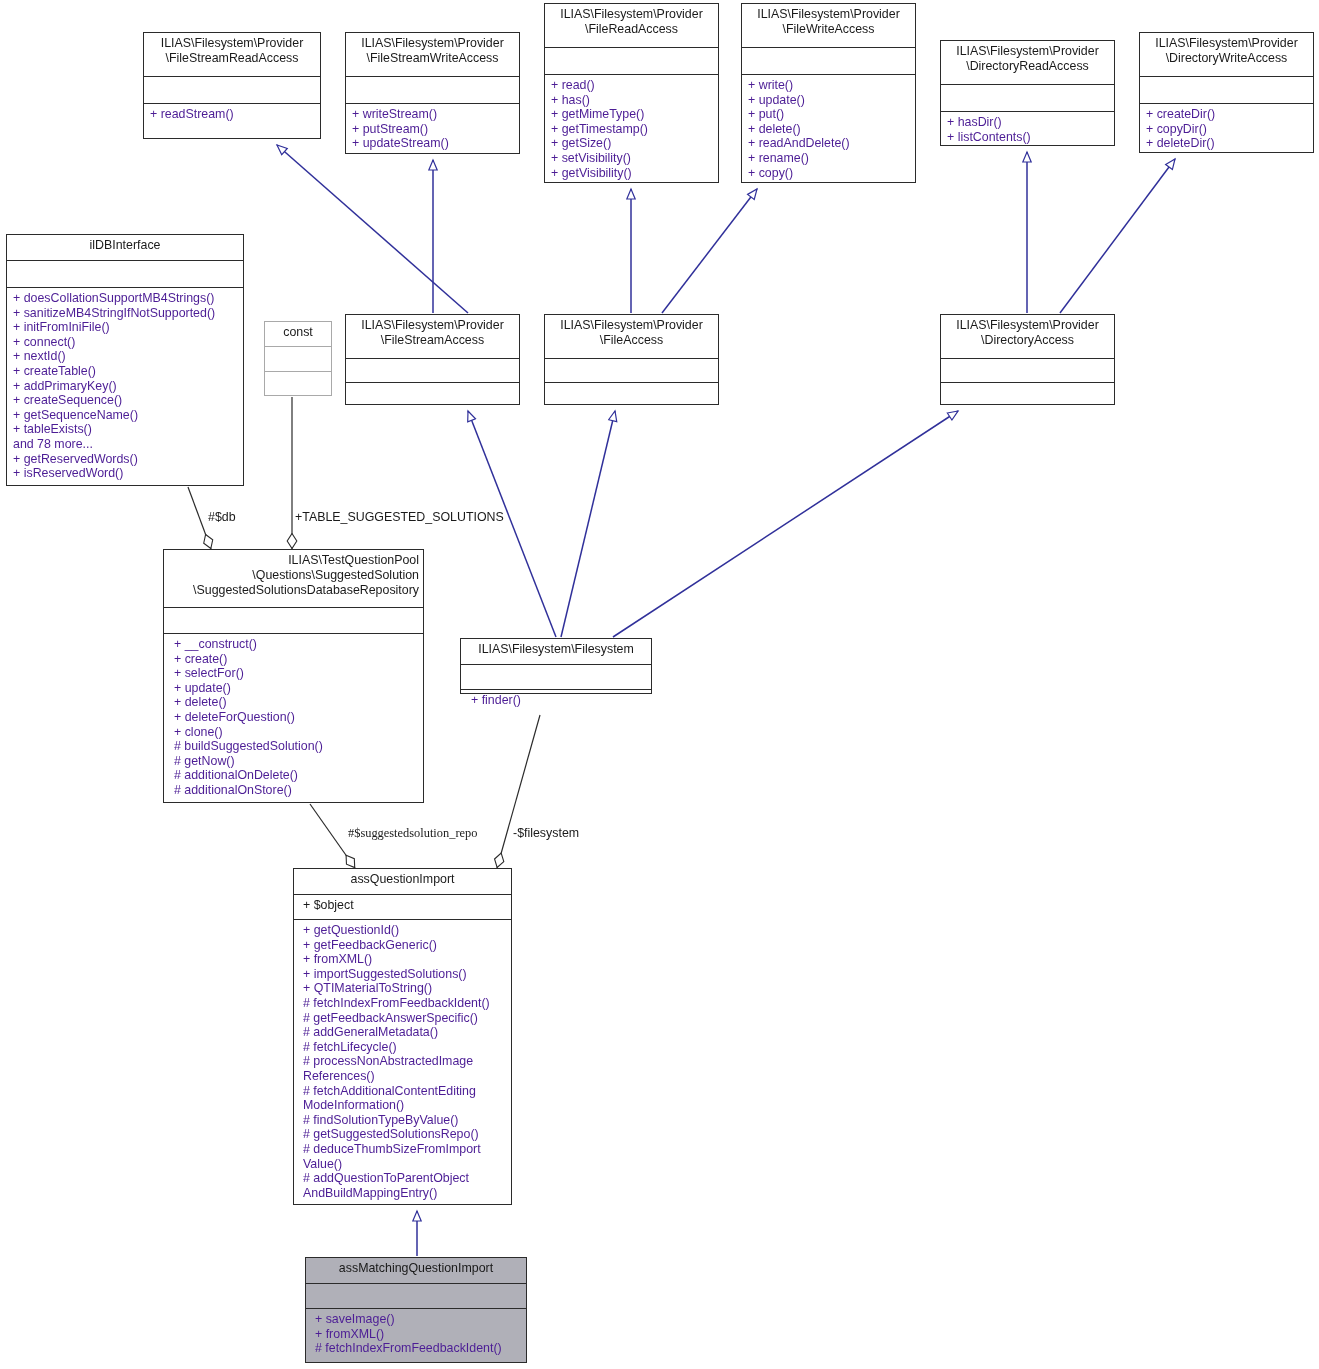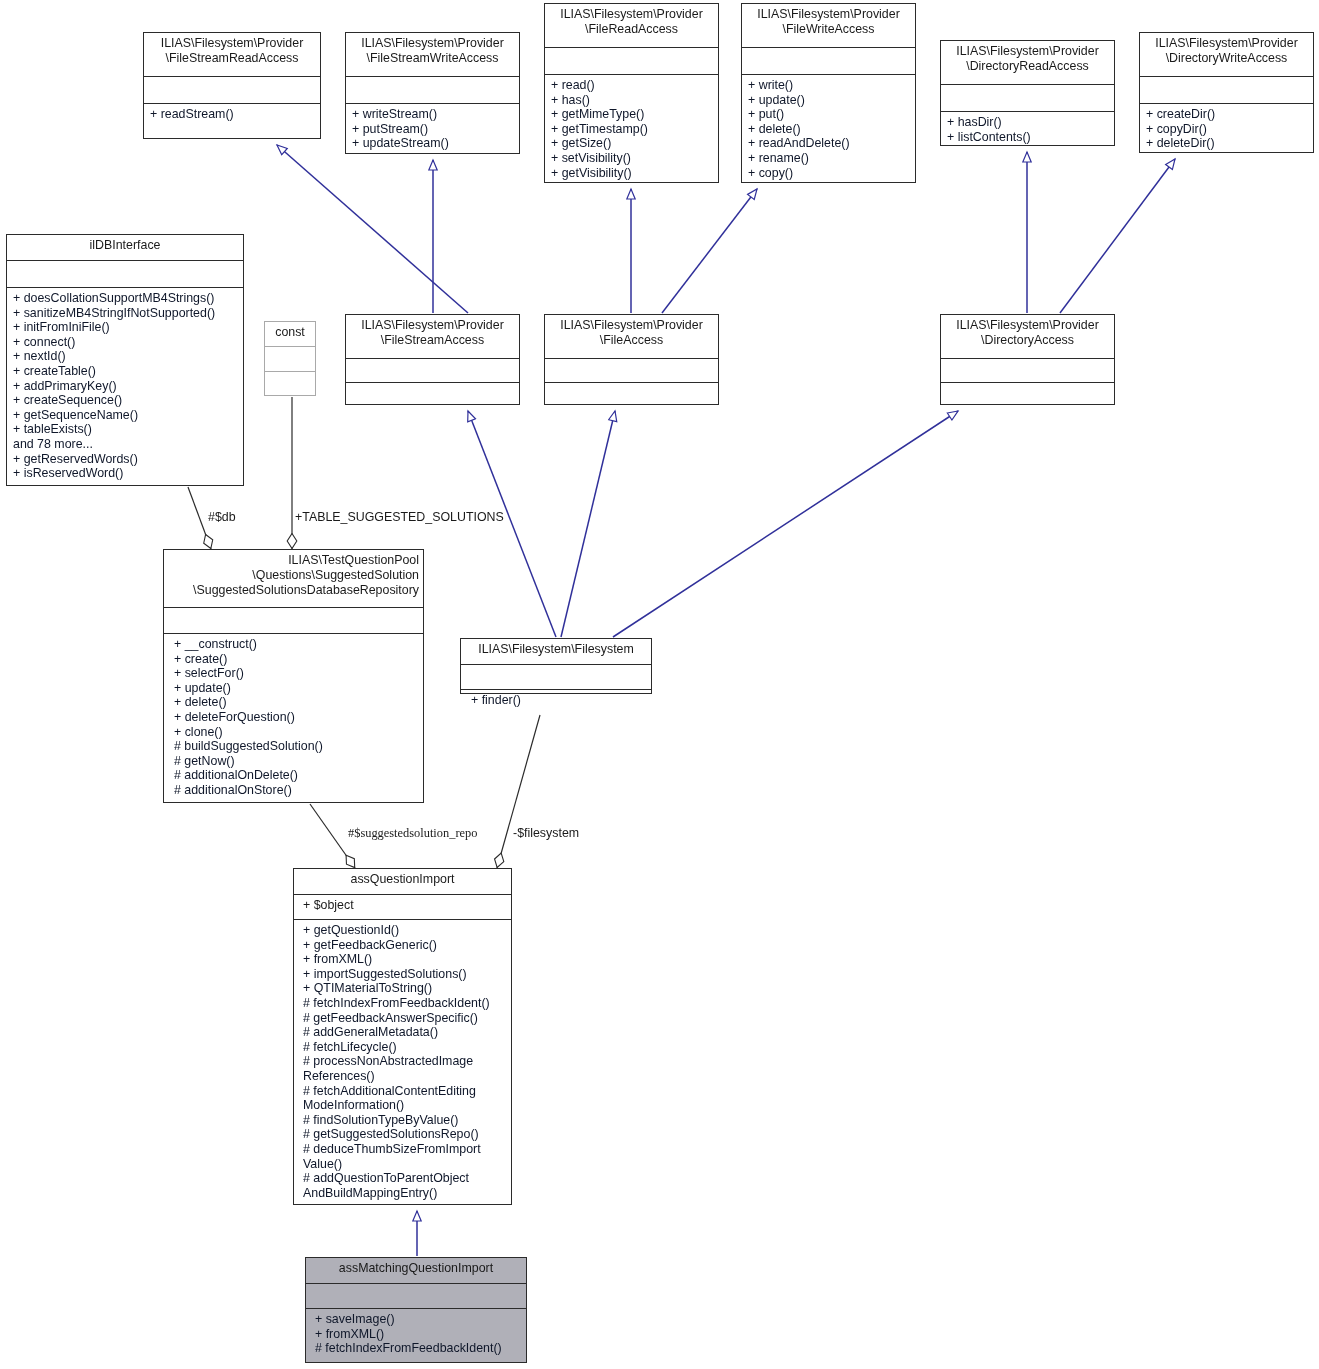--- a/index.html
+++ b/index.html
@@ -55,21 +55,21 @@
     line-height: 14.6px;
     padding: 3px 5px 13px 6px;
     border-bottom: 1px solid #2b2b2b;
     min-height: 16px;
     white-space: pre-line;
   }
   .uml-class.light .uml-attrs { border-bottom: 1px solid #a9a9a9; }
   .uml-ops {
     box-sizing: border-box;
     font-size: 12.4px;
-    color: #0f172a;
+    color: #4c1d95;
     line-height: 14.6px;
     padding: 3px 5px 3px 6px;
     min-height: 16px;
     white-space: pre-line;
   }
   .edge-label {
     position: absolute;
     font-size: 12.4px;
     color: #1a1a1a;
     white-space: nowrap;
@@ -197,21 +197,21 @@
 + createTable()
 + addPrimaryKey()
 + createSequence()
 + getSequenceName()
 + tableExists()
 and 78 more...
 + getReservedWords()
 + isReservedWord()</div>
   </div>
 
-  <div class="uml-class light" style="left:264px; top:321px; width:52px; height:75px;">
+  <div class="uml-class light" style="left:264px; top:321px; width:68px; height:75px;">
     <div class="uml-name" style="height:25px;">const</div>
     <div class="uml-attrs" style="height:25px;"></div>
     <div class="uml-ops"></div>
   </div>
 
   <div class="uml-class" style="left:345px; top:314px; width:175px; height:91px;">
     <div class="uml-name" style="height:44px;">ILIAS\Filesystem\Provider
 \FileStreamAccess</div>
     <div class="uml-attrs" style="height:24px;"></div>
     <div class="uml-ops"></div>

